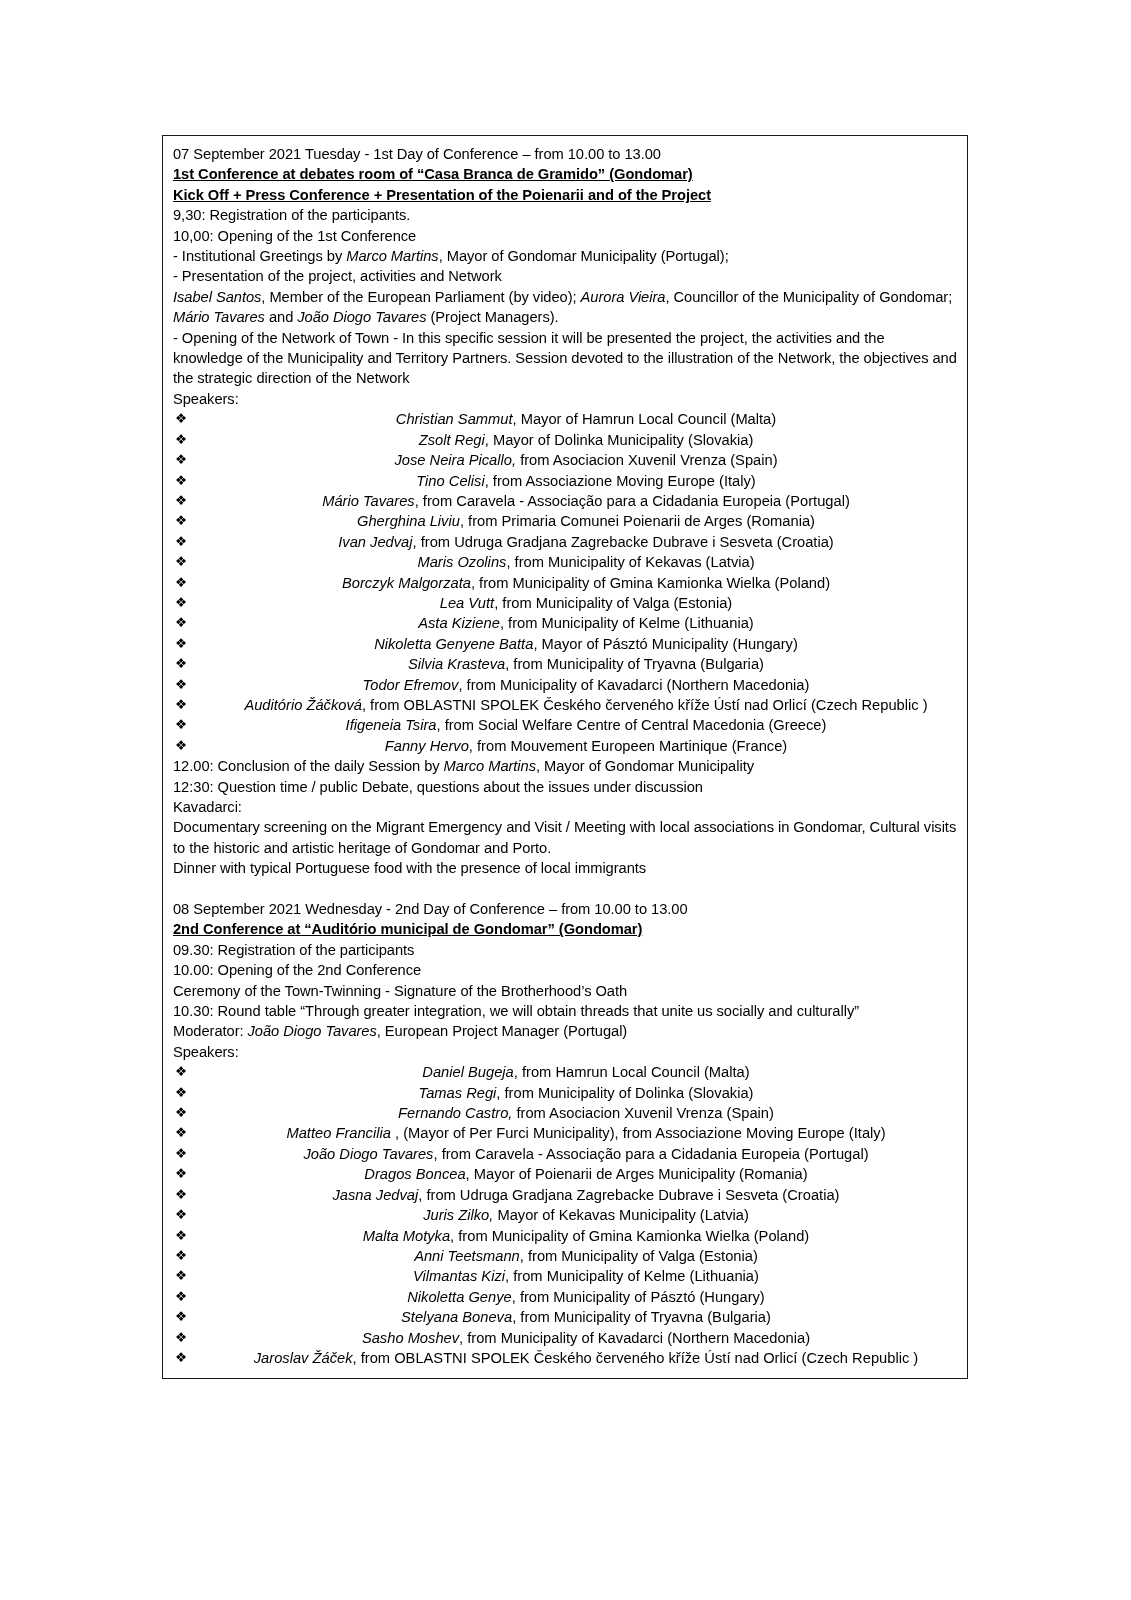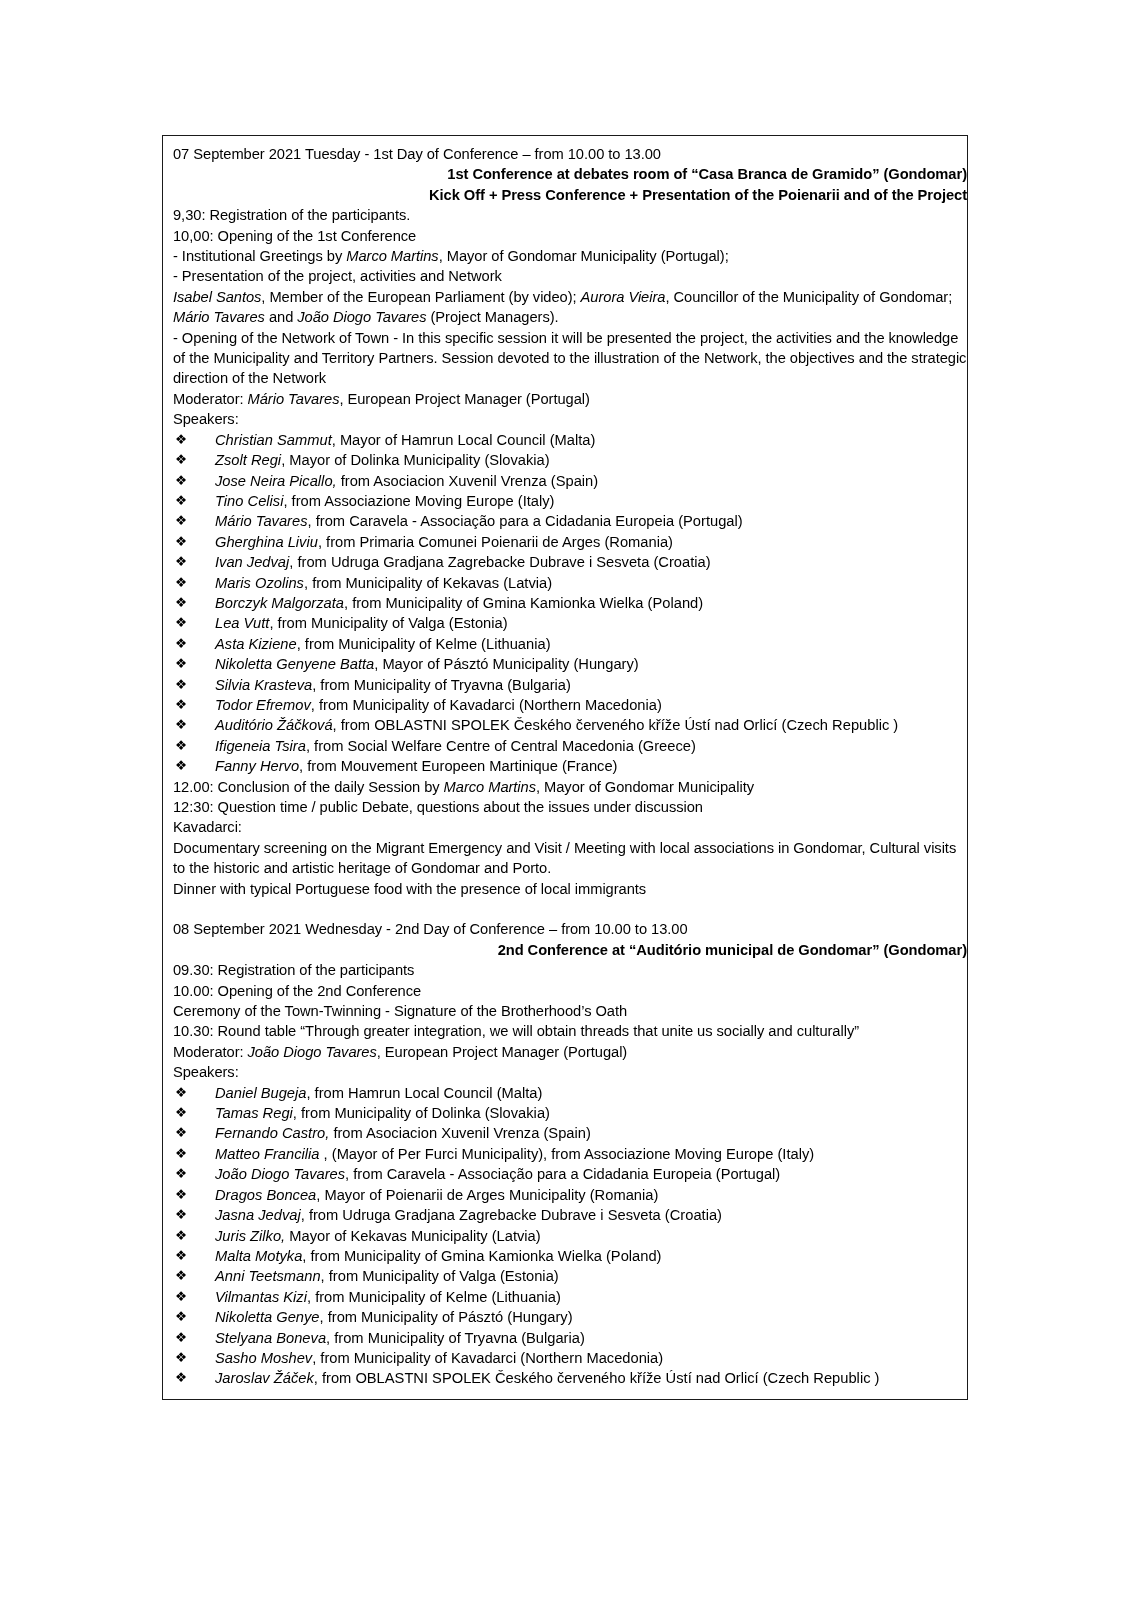--- a/index.html
+++ b/index.html
@@ -20,35 +20,36 @@
     height: 1600px;
     background: #ffffff;
   }
   .doc-box {
     position: absolute;
     left: 162px;
     top: 135px;
     width: 806px;
     box-sizing: border-box;
     border: 1.4px solid #1a1a1a;
-    padding: 8px 0 10px 10px;
+    padding: 8px 10px 10px 10px;
     background: #ffffff;
   }
   .line {
     font-size: 14.7px;
     line-height: 20.4px;
     white-space: normal;
     word-spacing: 0px;
     letter-spacing: -0.05px;
   }
   .line.bold {
     font-weight: bold;
   }
   .line.center {
-    text-align: right;
+    text-align: left;
+    text-decoration: underline;
   }
   .spacer {
     height: 20.4px;
   }
   .bullet-row {
     display: flex;
     align-items: flex-start;
     font-size: 14.7px;
     line-height: 20.4px;
   }
@@ -56,20 +57,21 @@
     width: 42px;
     flex: 0 0 42px;
     font-size: 13.5px;
     line-height: 20.4px;
     text-align: left;
     padding-left: 2px;
     box-sizing: border-box;
   }
   .bullet-text {
     flex: 1 1 auto;
+    text-align: center;
   }
   i, .it {
     font-style: italic;
   }
 </style>
 </head>
 <body>
 
 <div class="page">
   <div class="doc-box">
@@ -79,21 +81,20 @@
     </div>
     <div class="line bold center">1st Conference at debates room of “Casa Branca de Gramido” (Gondomar)</div>
     <div class="line bold center">Kick Off + Press Conference + Presentation of the Poienarii and of the Project</div>
     <div>
         <div class="line">9,30: Registration of the participants.</div>
         <div class="line">10,00: Opening of the 1st Conference</div>
         <div class="line">- Institutional Greetings  by <i class="it">Marco Martins</i>, Mayor of Gondomar Municipality (Portugal);</div>
         <div class="line">- Presentation of the project, activities and Network</div>
         <div class="line"><i class="it">Isabel Santos</i>, Member of the European Parliament (by video); <i class="it">Aurora Vieira</i>, Councillor of the Municipality of Gondomar; <i class="it">Mário Tavares</i> and <i class="it">João Diogo Tavares</i> (Project Managers).</div>
         <div class="line">- Opening of the Network of Town - In this specific session it will be presented the project, the activities and the knowledge of the Municipality and Territory Partners. Session devoted to the illustration of the Network, the objectives and the strategic direction of the Network</div>
-        <div class="line">Moderator: <i class="it">Mário Tavares</i>, European Project Manager (Portugal)</div>
         <div class="line">Speakers:</div>
       </div>
     <div>
         <div class="bullet-row">
           <span class="bullet-mark">❖</span>
           <span class="bullet-text"><i class="it">Christian Sammut</i>, Mayor of Hamrun Local Council (Malta)</span>
         </div>
         <div class="bullet-row">
           <span class="bullet-mark">❖</span>
           <span class="bullet-text"><i class="it">Zsolt Regi</i>, Mayor of Dolinka Municipality (Slovakia)</span>

